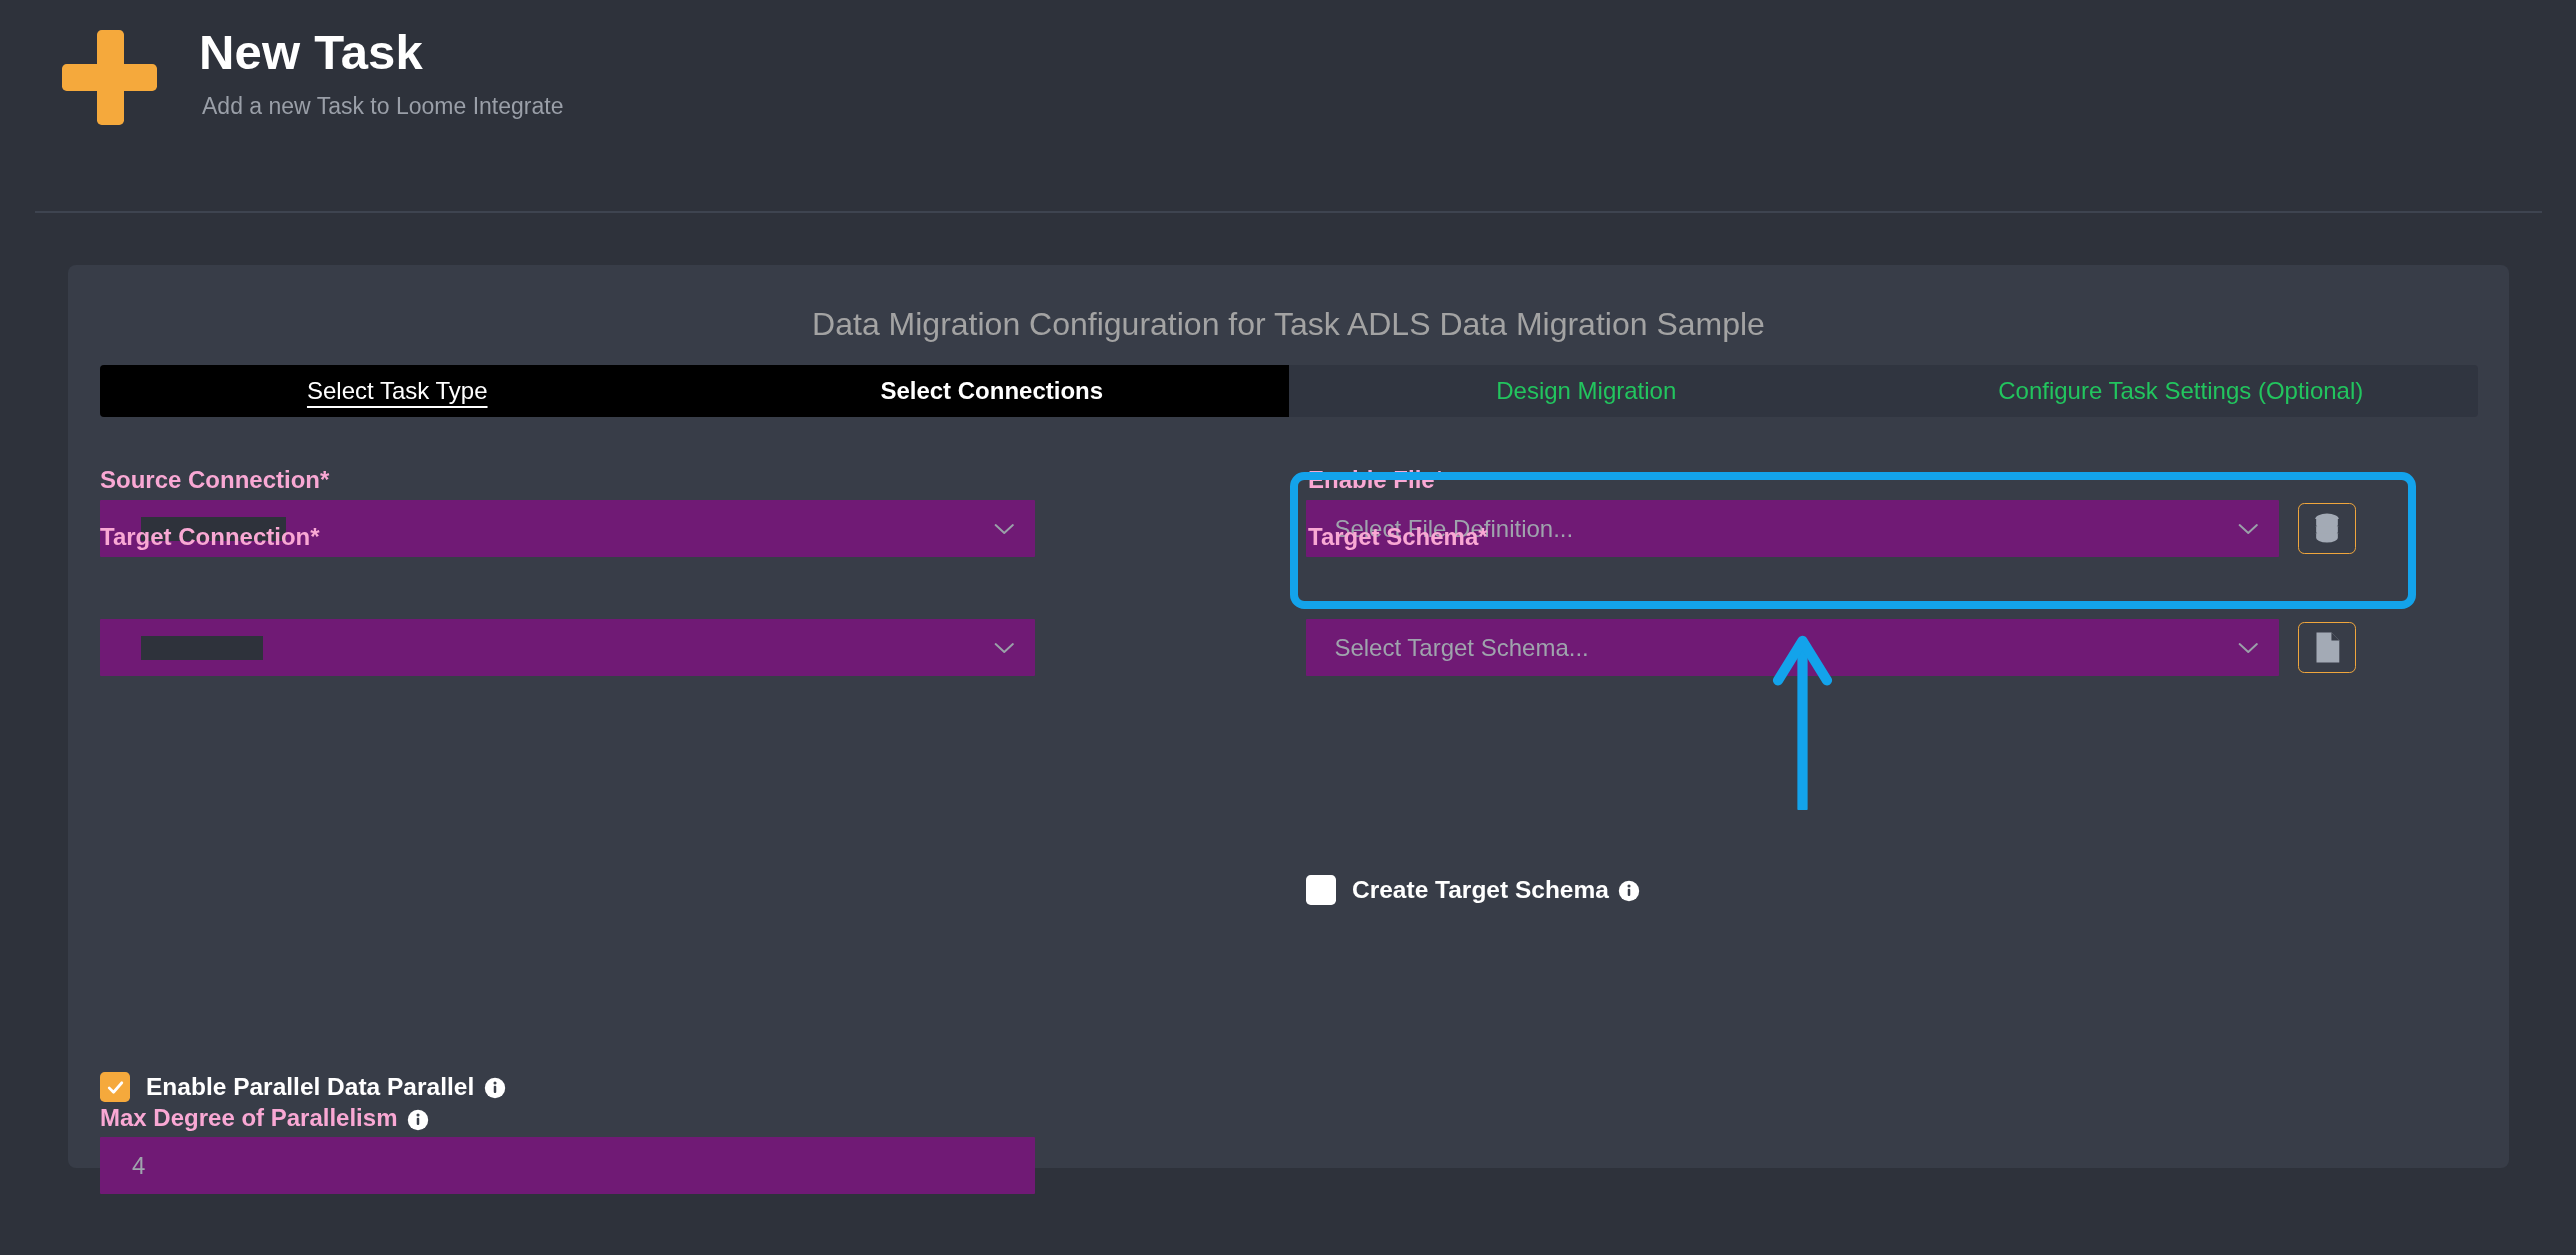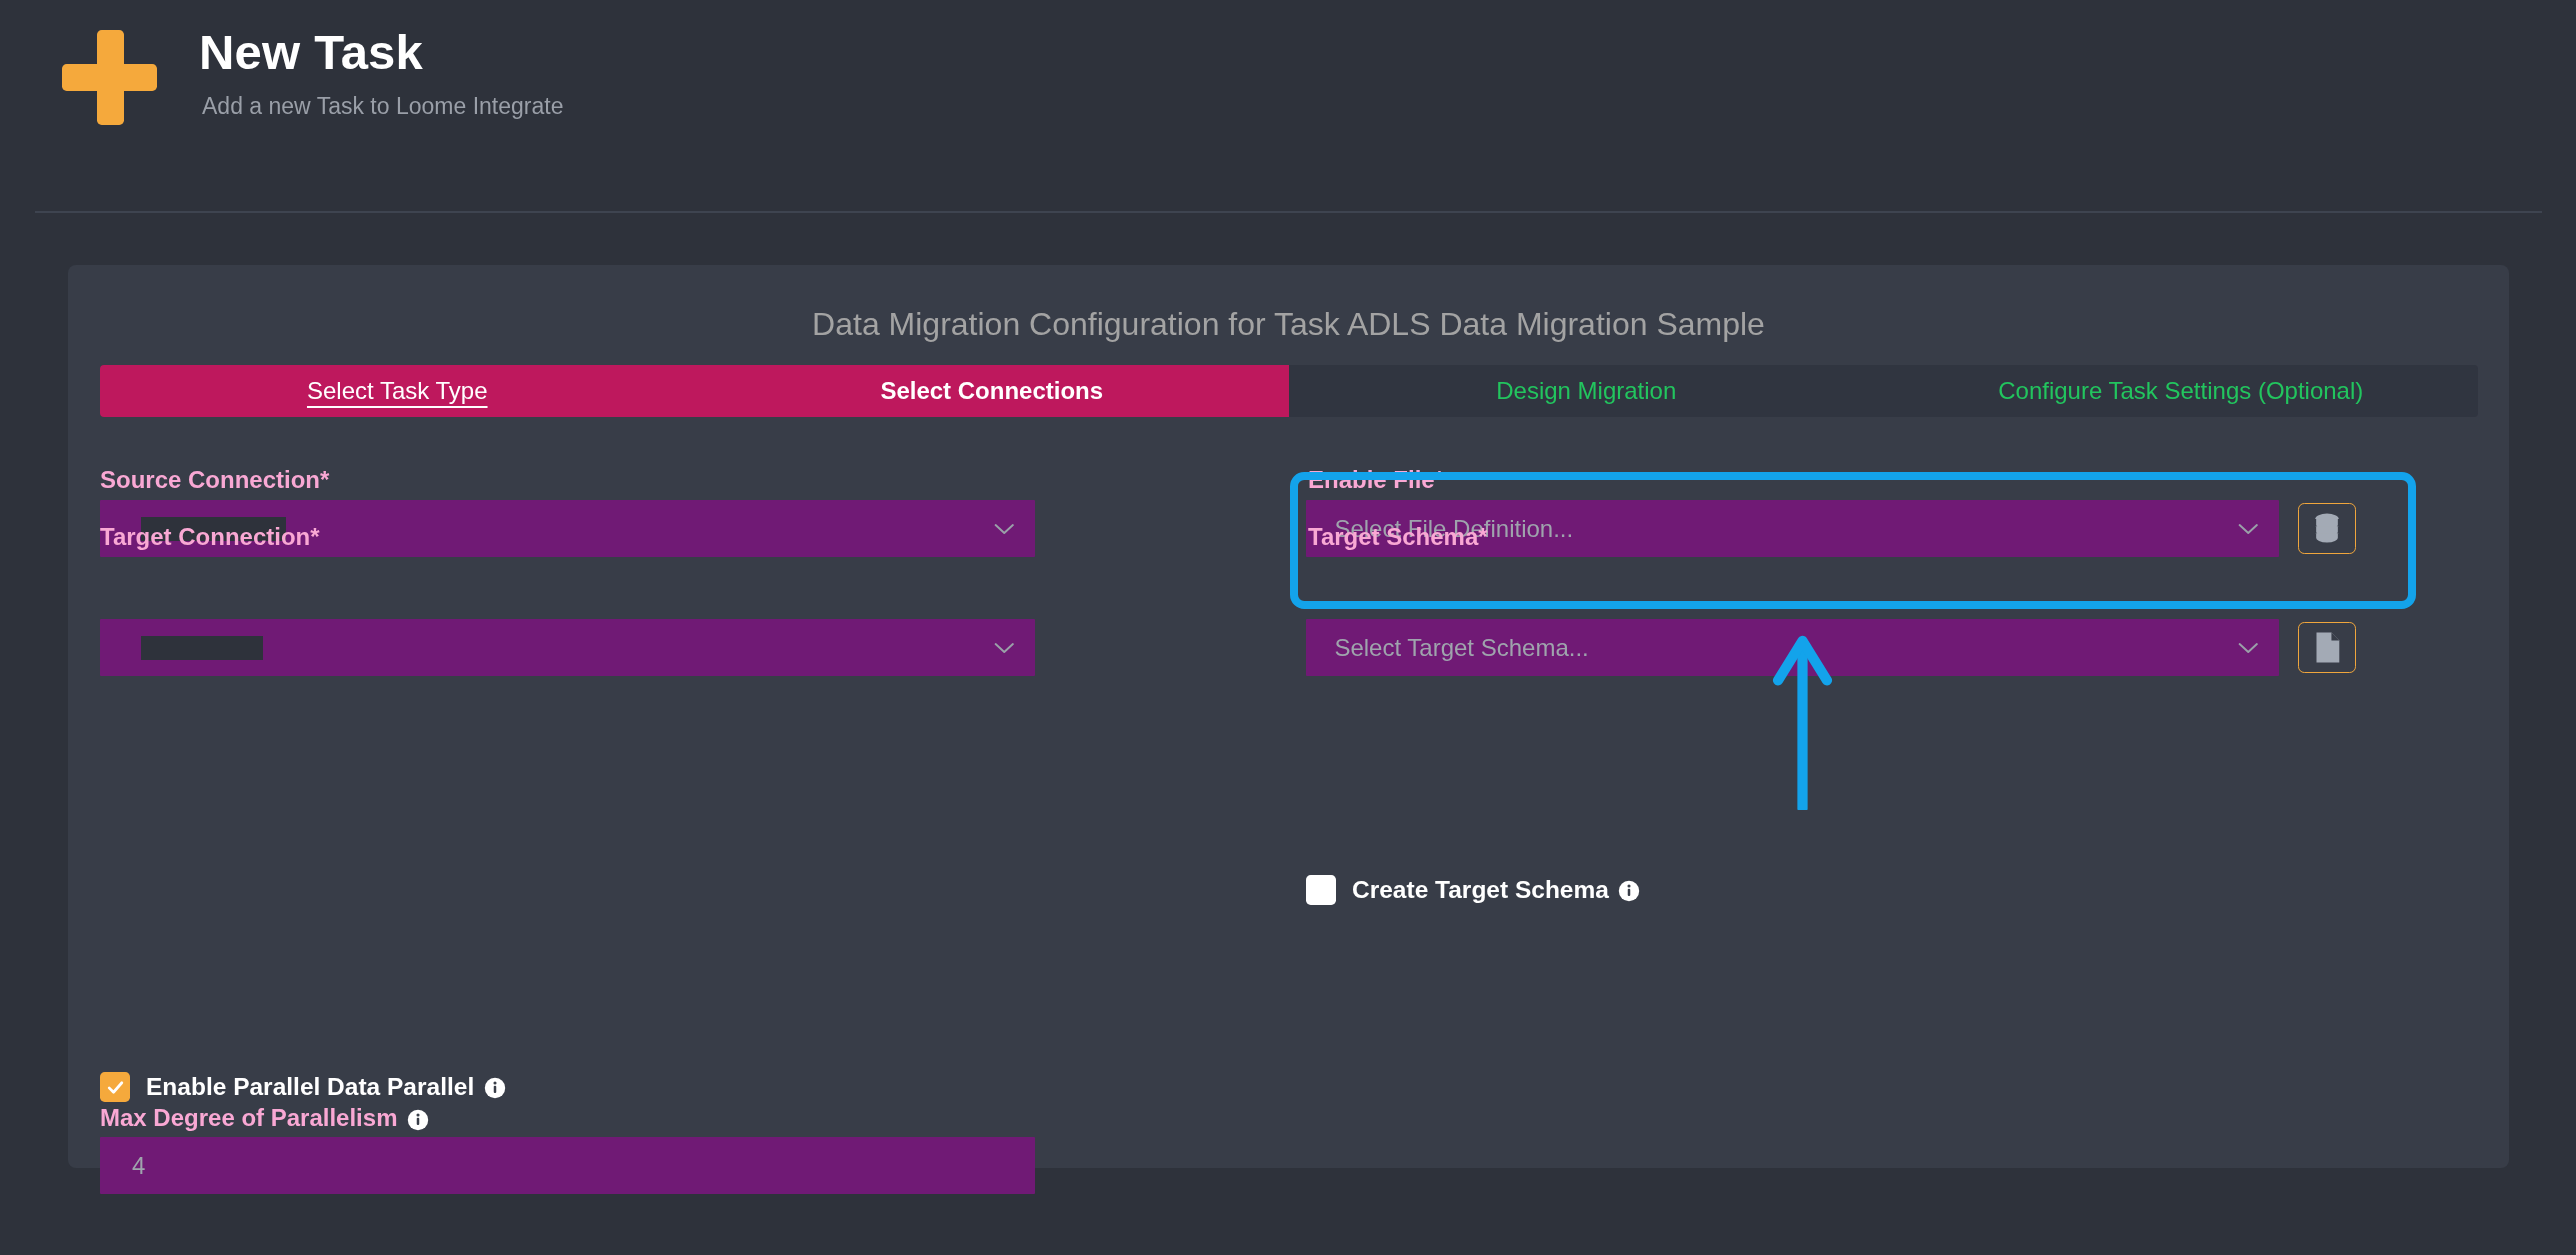--- a/index.html
+++ b/index.html
@@ -86,21 +86,21 @@
   }
   .tab {
     flex: 1 1 25%;
     display: flex;
     align-items: center;
     justify-content: center;
     font-size: 24px;
     line-height: 1;
     height: 100%;
   }
-  .tab.active-bg { background: #be185d; }
+  .tab.active-bg { background: #000000; }
   .tab-label { color: #22c55e; }
   .tab.active-bg .tab-label { color: #ffffff; font-weight: 700; }
   .tab.current .tab-label {
     color: #ffffff;
     font-weight: 400;
     text-decoration: underline;
     text-underline-offset: 7.1px;
     text-decoration-thickness: 1.6px;
   }
 

